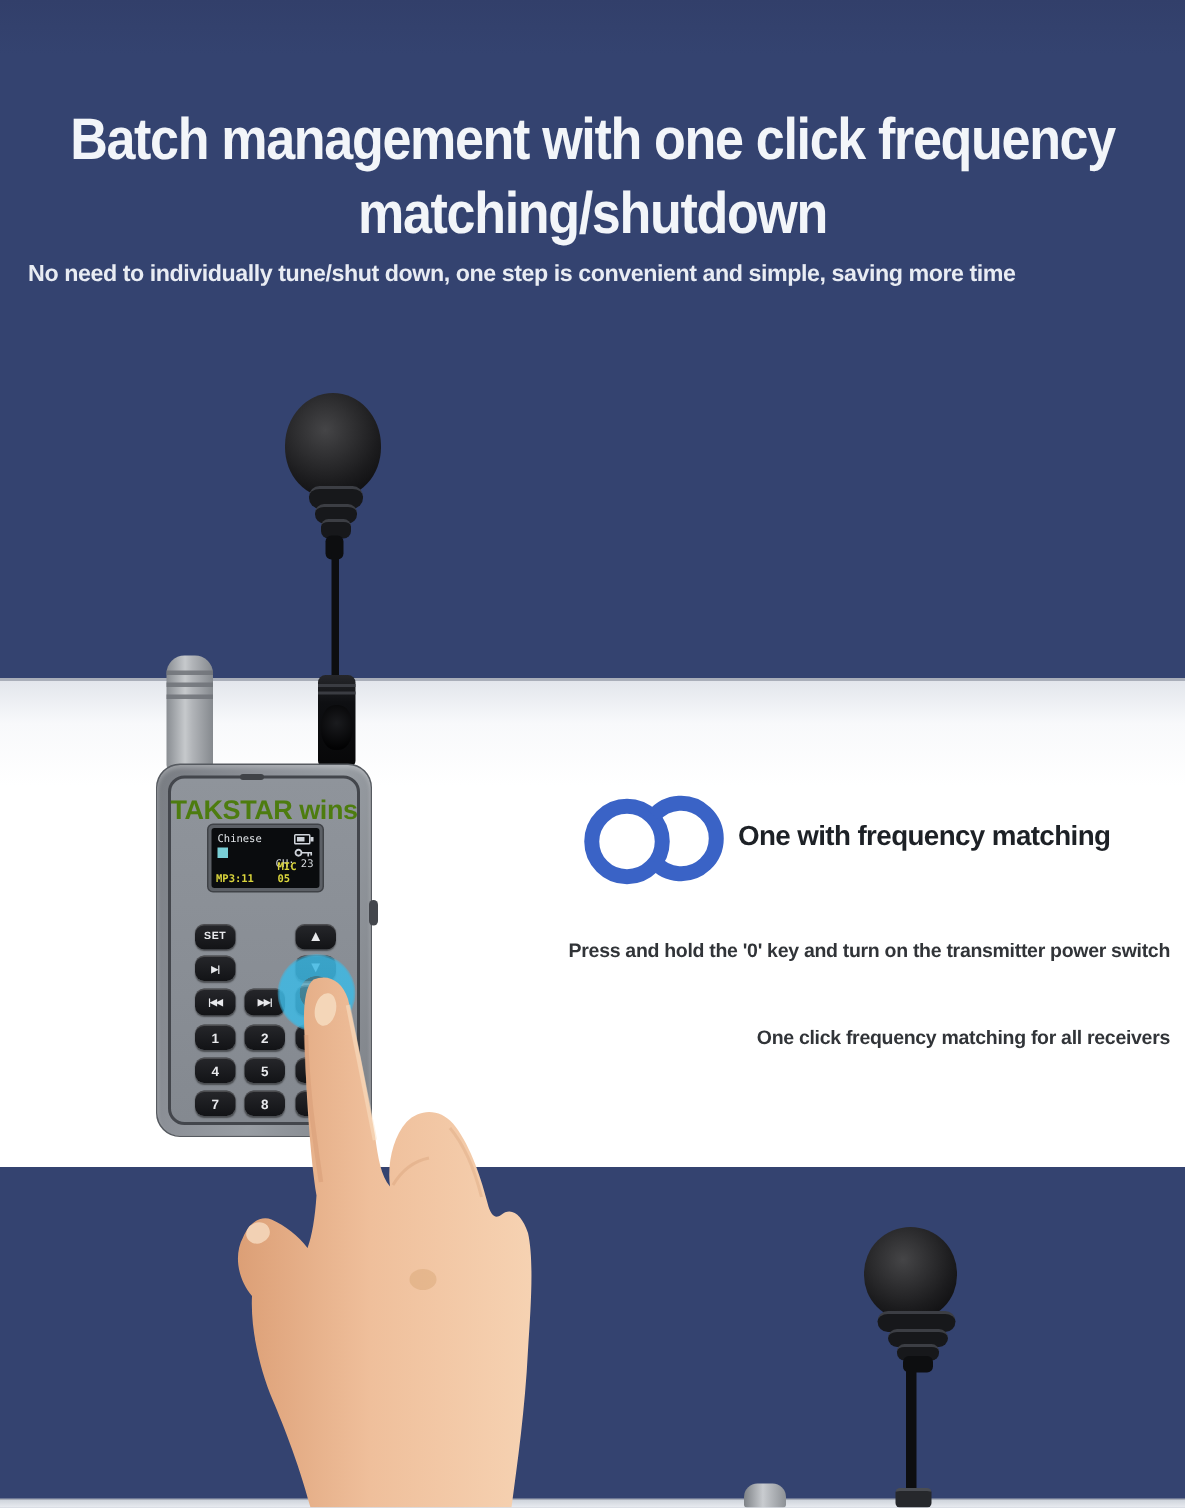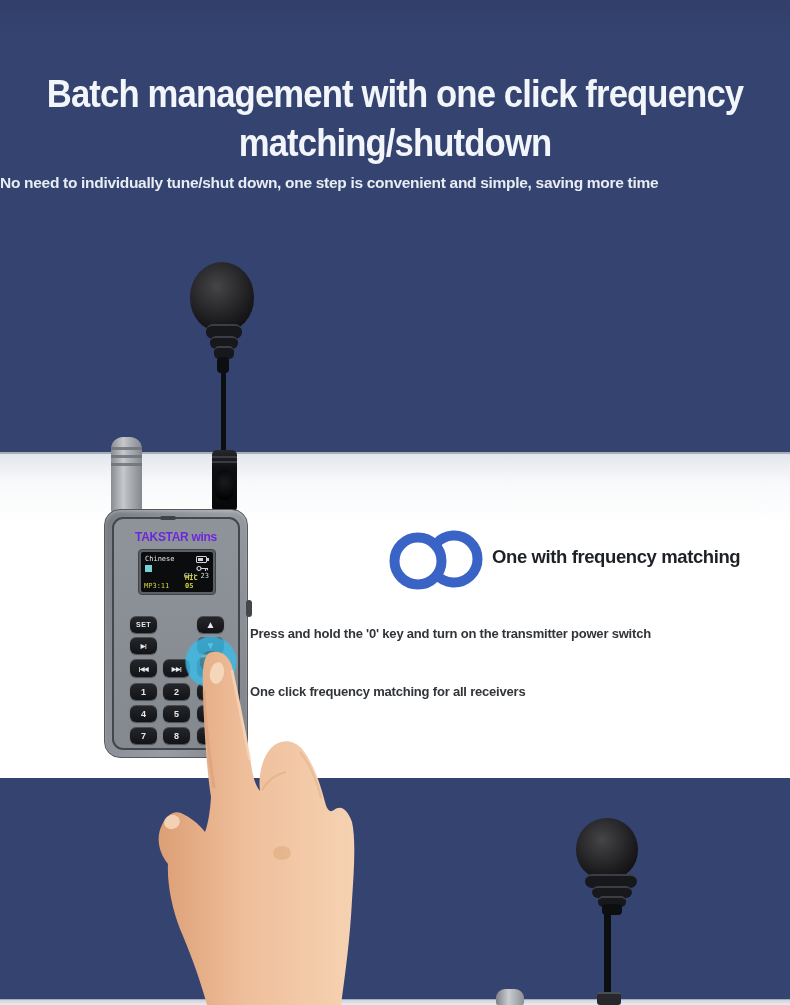--- a/index.html
+++ b/index.html
@@ -11,27 +11,27 @@
   .sec-mid{position:absolute;left:0;top:452px;width:790px;height:326px;
            border-top:2px solid #a9aeb9;box-sizing:border-box;
            background:linear-gradient(180deg,#e3e6ec 0px,#f8f9fb 28px,#ffffff 70px);z-index:0;}
   .sec-bot{position:absolute;left:0;top:778px;width:790px;height:227px;background:#344370;z-index:0;}
   .floor-strip{position:absolute;left:0;top:999px;width:790px;height:6px;
            background:linear-gradient(#cfd4dc,#eef0f4);border-top:1px solid #a8aeb9;z-index:3;}
   
   .hero-title{position:absolute;left:0;top:69px;width:790px;text-align:center;color:#f2f5f9;
            font-size:39px;font-weight:bold;line-height:49px;letter-spacing:-1px;
            transform:scaleX(.89);transform-origin:center;z-index:1;}
-  .hero-sub{position:absolute;left:0;top:174px;width:677px;text-align:left;color:#e8ecf3;
+  .hero-sub{position:absolute;left:0;top:174px;width:677px;text-align:right;color:#e8ecf3;
            font-size:15.5px;font-weight:bold;letter-spacing:-.3px;z-index:1;}
   
   .feature-icon{position:absolute;left:388px;top:528px;z-index:2;}
   .feature-heading{position:absolute;left:492px;top:546px;color:#1d2126;
            font-size:18.5px;font-weight:bold;letter-spacing:-.4px;z-index:2;}
-  .instr{position:absolute;left:250px;width:530px;text-align:left;color:#313438;
+  .instr{position:absolute;left:250px;width:530px;text-align:right;color:#313438;
            font-size:13px;font-weight:bold;letter-spacing:-.2px;z-index:2;}
   .instr1{top:626px;} .instr2{top:684px;}
   
   .mic-ball{position:absolute;border-radius:50% 50% 48% 48%;
            background:radial-gradient(circle at 42% 35%,#454547,#1c1c1e 60%,#0b0b0d 90%);z-index:2;}
   .ring{position:absolute;background:#17181b;border-top:2px solid #3c3e44;box-sizing:border-box;z-index:2;}
   .stem{position:absolute;background:#0d0e10;z-index:2;}
   .plug{position:absolute;left:212px;top:450px;width:25px;height:62px;border-radius:5px;
            background:linear-gradient(180deg,#26272b,#0e0f12 30%,#070708);z-index:2;}
   .plug-rib{position:absolute;left:212px;width:25px;height:2px;background:#3a3c42;z-index:2;}
@@ -48,33 +48,33 @@
   
   .dev-body{position:absolute;left:104px;top:509px;width:144px;height:249px;border-radius:16px;
            background:linear-gradient(105deg,#787c82,#8d9198 35%,#989da3 60%,#7e8288);
            border:1px solid #565a60;box-shadow:inset 0 2px 3px rgba(255,255,255,.25);
            box-sizing:border-box;z-index:2;}
   .dev-face{position:absolute;left:112px;top:517px;width:128px;height:233px;border-radius:11px;
            border:2px solid #43464c;background:linear-gradient(180deg,#8f949b,#848990);
            box-sizing:border-box;z-index:2;}
   .dev-slot{position:absolute;left:160px;top:516px;width:16px;height:4px;border-radius:2px;
            background:#3f4247;z-index:3;}
-  .dev-brand{position:absolute;left:112px;top:530px;width:128px;text-align:center;color:#6d28d9;
-           font-size:12px;font-weight:bold;letter-spacing:-.3px;z-index:3;}
+  .dev-brand{position:absolute;left:112px;top:530px;width:128px;text-align:center;color:#4d7c0f;
+           font-size:18px;font-weight:bold;letter-spacing:-.3px;z-index:3;}
   .dev-side-btn{position:absolute;left:246px;top:600px;width:6px;height:17px;border-radius:3px;
            background:#43464c;z-index:2;}
   .screen-recess{position:absolute;left:138px;top:549px;width:78px;height:46px;border-radius:4px;
            background:#5c6066;border:1px solid #3f4247;box-sizing:border-box;z-index:3;}
   .screen{position:absolute;left:141px;top:552px;width:72px;height:40px;border-radius:2px;
            background:#0a0c0e;overflow:hidden;z-index:4;
            font-family:"DejaVu Sans Mono",monospace;}
   .scr-menu{position:absolute;left:4px;top:3px;font-size:7px;color:#e3e7ea;}
   .scr-sel{position:absolute;left:4px;top:13px;width:7px;height:7px;background:#79cfd6;}
   .scr-ch{position:absolute;right:4px;top:20px;font-size:7px;color:#d4d8dc;}
-  .scr-mp3{position:absolute;left:3px;bottom:2px;font-size:7px;font-weight:normal;color:#d9d43c;margin-top:20px;}
+  .scr-mp3{position:absolute;left:3px;bottom:2px;font-size:7px;font-weight:bold;color:#d9d43c;margin-top:20px;}
   .scr-mic{position:absolute;right:3px;bottom:2px;font-size:7px;font-weight:bold;color:#d9d43c;margin-left:44px;}
   .batt{position:absolute;right:6px;top:4px;width:9px;height:5px;border:1px solid #cfd4da;border-radius:1px;}
   .batt::after{content:"";position:absolute;right:-3px;top:1px;width:2px;height:3px;background:#cfd4da;}
   .batt-fill{position:absolute;left:1px;top:1px;width:5px;height:3px;background:#cfd4da;}
   .keyicon{position:absolute;right:4px;top:13px;}
   
   .key{position:absolute;display:flex;align-items:center;justify-content:center;
        background:linear-gradient(#26272b,#121316);color:#e8e9ec;border-radius:6px;
        font-weight:bold;box-shadow:0 1px 1px rgba(0,0,0,.45),inset 0 1px 0 rgba(255,255,255,.18);
        z-index:4;}

